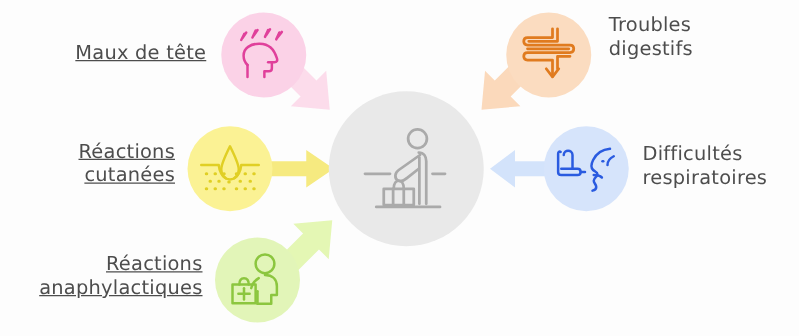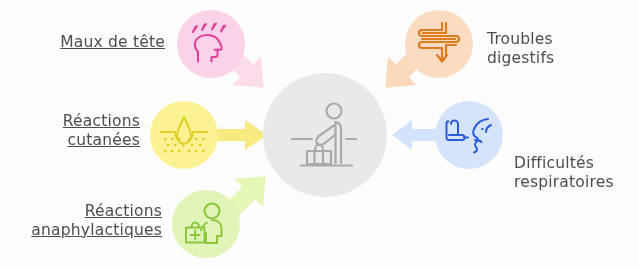--- a/index.html
+++ b/index.html
@@ -44,25 +44,25 @@
   
   #bubble-skin{left:150px;top:101px;width:68px;height:68px;background:#fbf294;}
   #label-skin{left:22px;top:112px;width:118px;}
 
   
   #bubble-anaphylaxis{left:172px;top:190px;width:68px;height:68px;background:#e2f5b8;}
   #label-anaphylaxis{left:12px;top:202px;width:150px;}
 
   
   #bubble-digestive{left:405px;top:10px;width:68px;height:68px;background:#fbdcc0;}
-  #label-digestive{left:487px;top:30px;width:130px;}
+  #label-digestive{left:487px;top:11px;width:130px;}
 
   
   #bubble-respiratory{left:435px;top:101px;width:68px;height:68px;background:#d6e4fb;}
-  #label-respiratory{left:514px;top:114px;width:125px;margin-top:40px;}
+  #label-respiratory{left:514px;top:114px;width:125px;}
 
   
   #arrow-headache{left:214px;top:40px;}
   #arrow-skin{left:205px;top:118px;}
   #arrow-anaphylaxis{left:216px;top:168px;}
   #arrow-digestive{left:375px;top:40px;}
   #arrow-respiratory{left:392px;top:119px;}
 </style>
 </head>
 <body>

